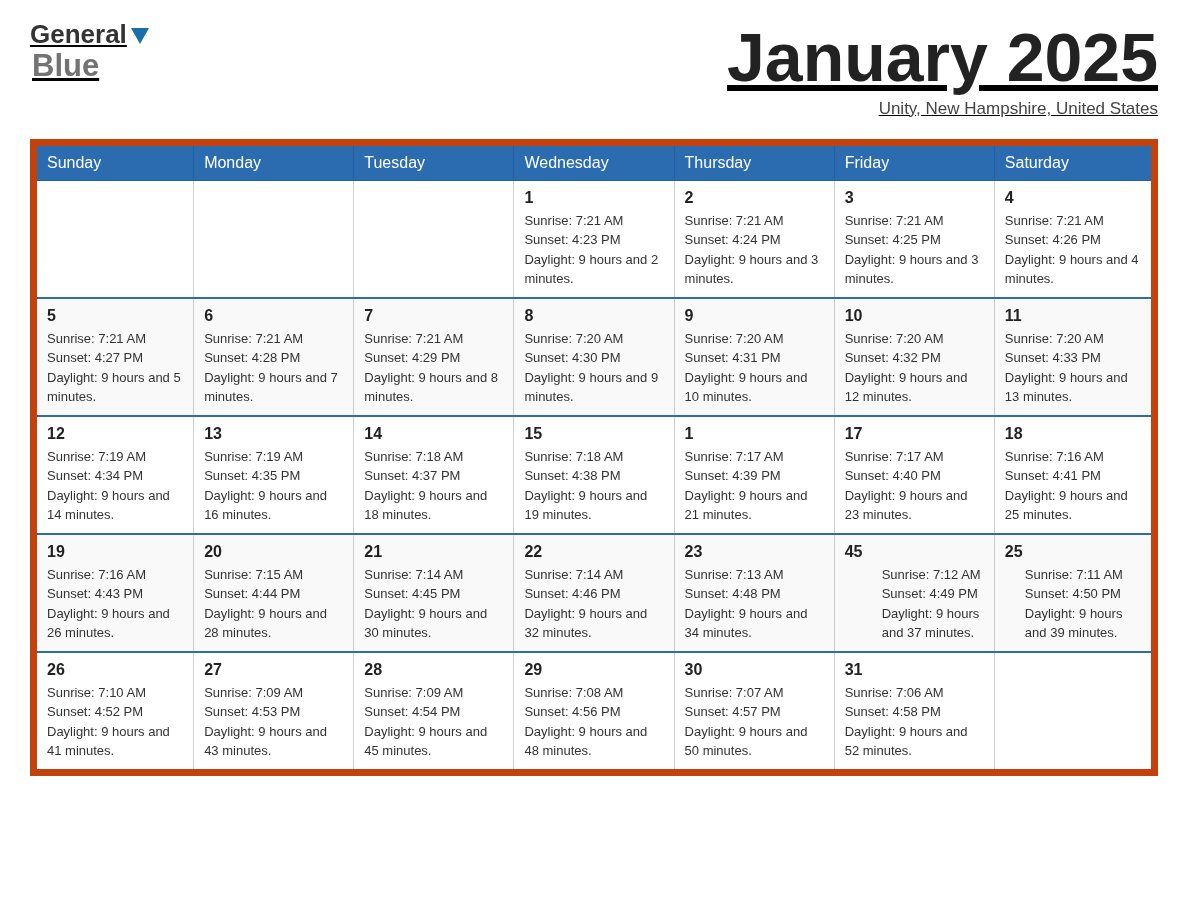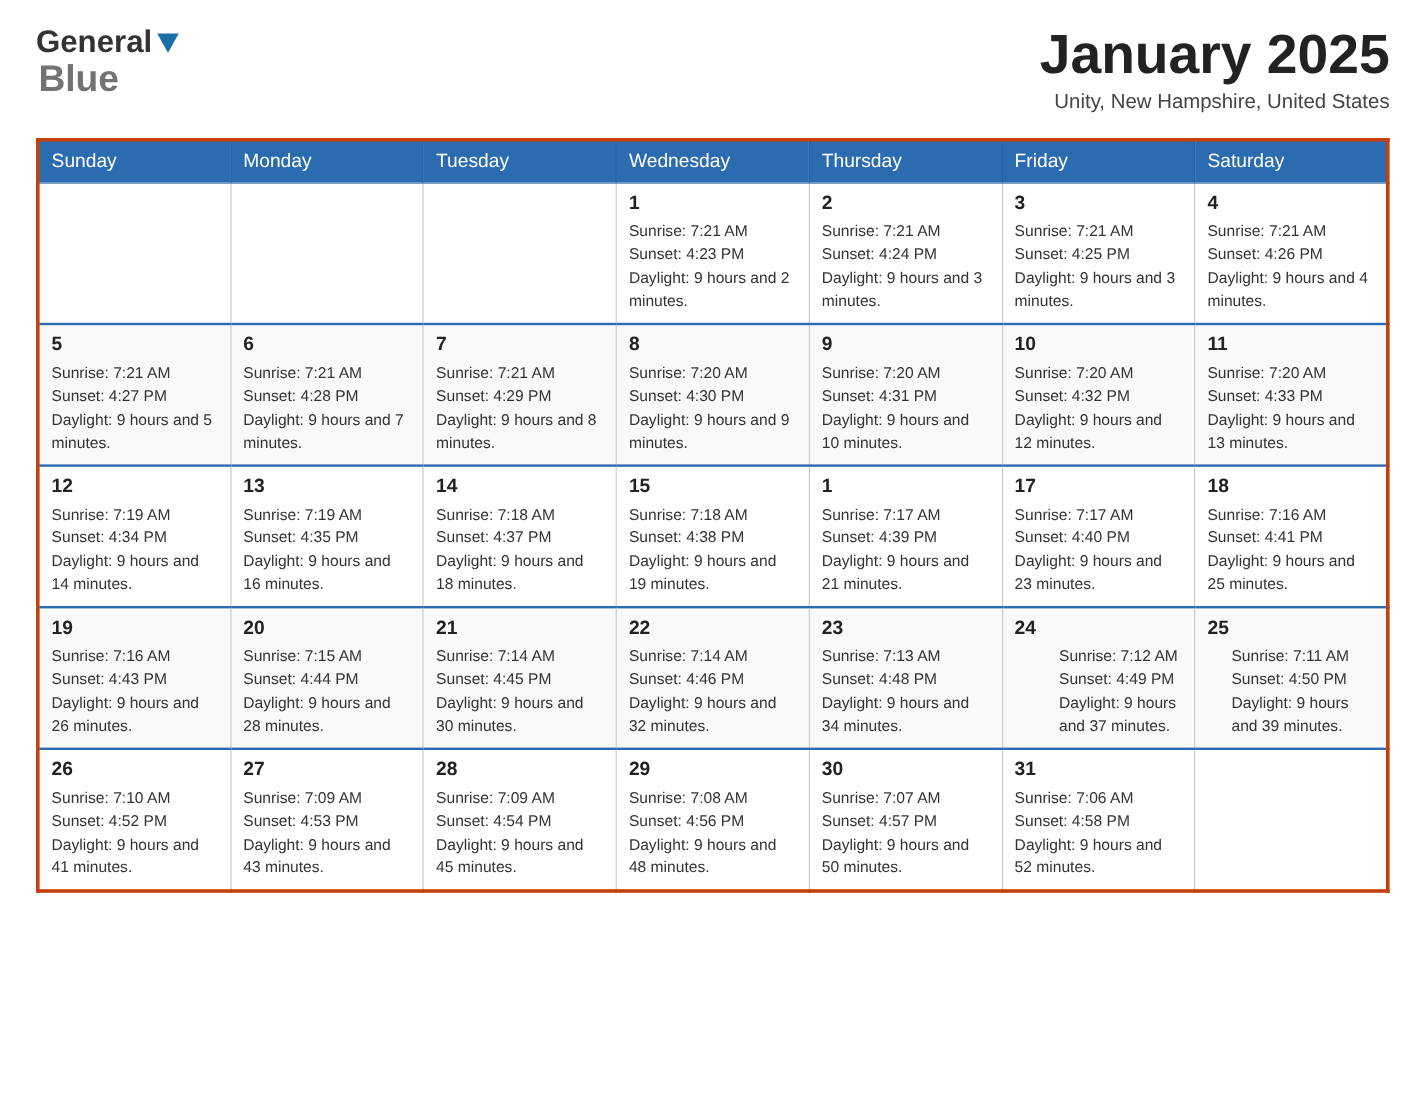--- a/index.html
+++ b/index.html
@@ -8,54 +8,55 @@
       background: #fff;
       width: 1188px;
       min-height: 918px;
       padding: 20px 30px;
     }
     .header {
       display: flex;
       justify-content: space-between;
       align-items: flex-start;
       margin-bottom: 20px;
+      text-decoration: underline;
     }
     .logo {
       display: flex;
       align-items: center;
       gap: 6px;
     }
     .logo-text-general {
       font-size: 26px;
       font-weight: bold;
       color: #333;
     }
     .logo-text-blue {
       font-size: 31px;
       font-weight: bold;
       color: #737373;
     }
     .title-section {
       text-align: right;
     }
     .calendar-title {
-      font-size: 46px;
+      font-size: 68px;
       font-weight: bold;
       color: #222;
       line-height: 1.1;
     }
     .calendar-subtitle {
       font-size: 17px;
       color: #444;
       margin-top: 4px;
     }
     .calendar {
       width: 100%;
       border-collapse: collapse;
-      border: 3px solid #c2410c;
+      border: 7px solid #c2410c;
     }
     .calendar th {
       background-color: #2b6cb0;
       color: white;
       font-size: 16px;
       font-weight: normal;
       padding: 8px 10px;
       text-align: left;
       border: 1px solid #2460a0;
     }
@@ -276,21 +277,21 @@
 Sunset: 4:46 PM
 Daylight: 9 hours and 32 minutes.</div>
         </td>
         <td>
           <span class="day-number">23</span>
           <div class="day-info" style="white-space: pre-line;">Sunrise: 7:13 AM
 Sunset: 4:48 PM
 Daylight: 9 hours and 34 minutes.</div>
         </td>
         <td>
-          <span class="day-number">24</span>
+          <span class="day-number">45</span>
           <div class="day-info" style="white-space: pre-line; margin-left: 37px;">Sunrise: 7:12 AM
 Sunset: 4:49 PM
 Daylight: 9 hours and 37 minutes.</div>
         </td>
         <td>
           <span class="day-number">25</span>
           <div class="day-info" style="white-space: pre-line; margin-left: 20px;">Sunrise: 7:11 AM
 Sunset: 4:50 PM
 Daylight: 9 hours and 39 minutes.</div>
         </td>

